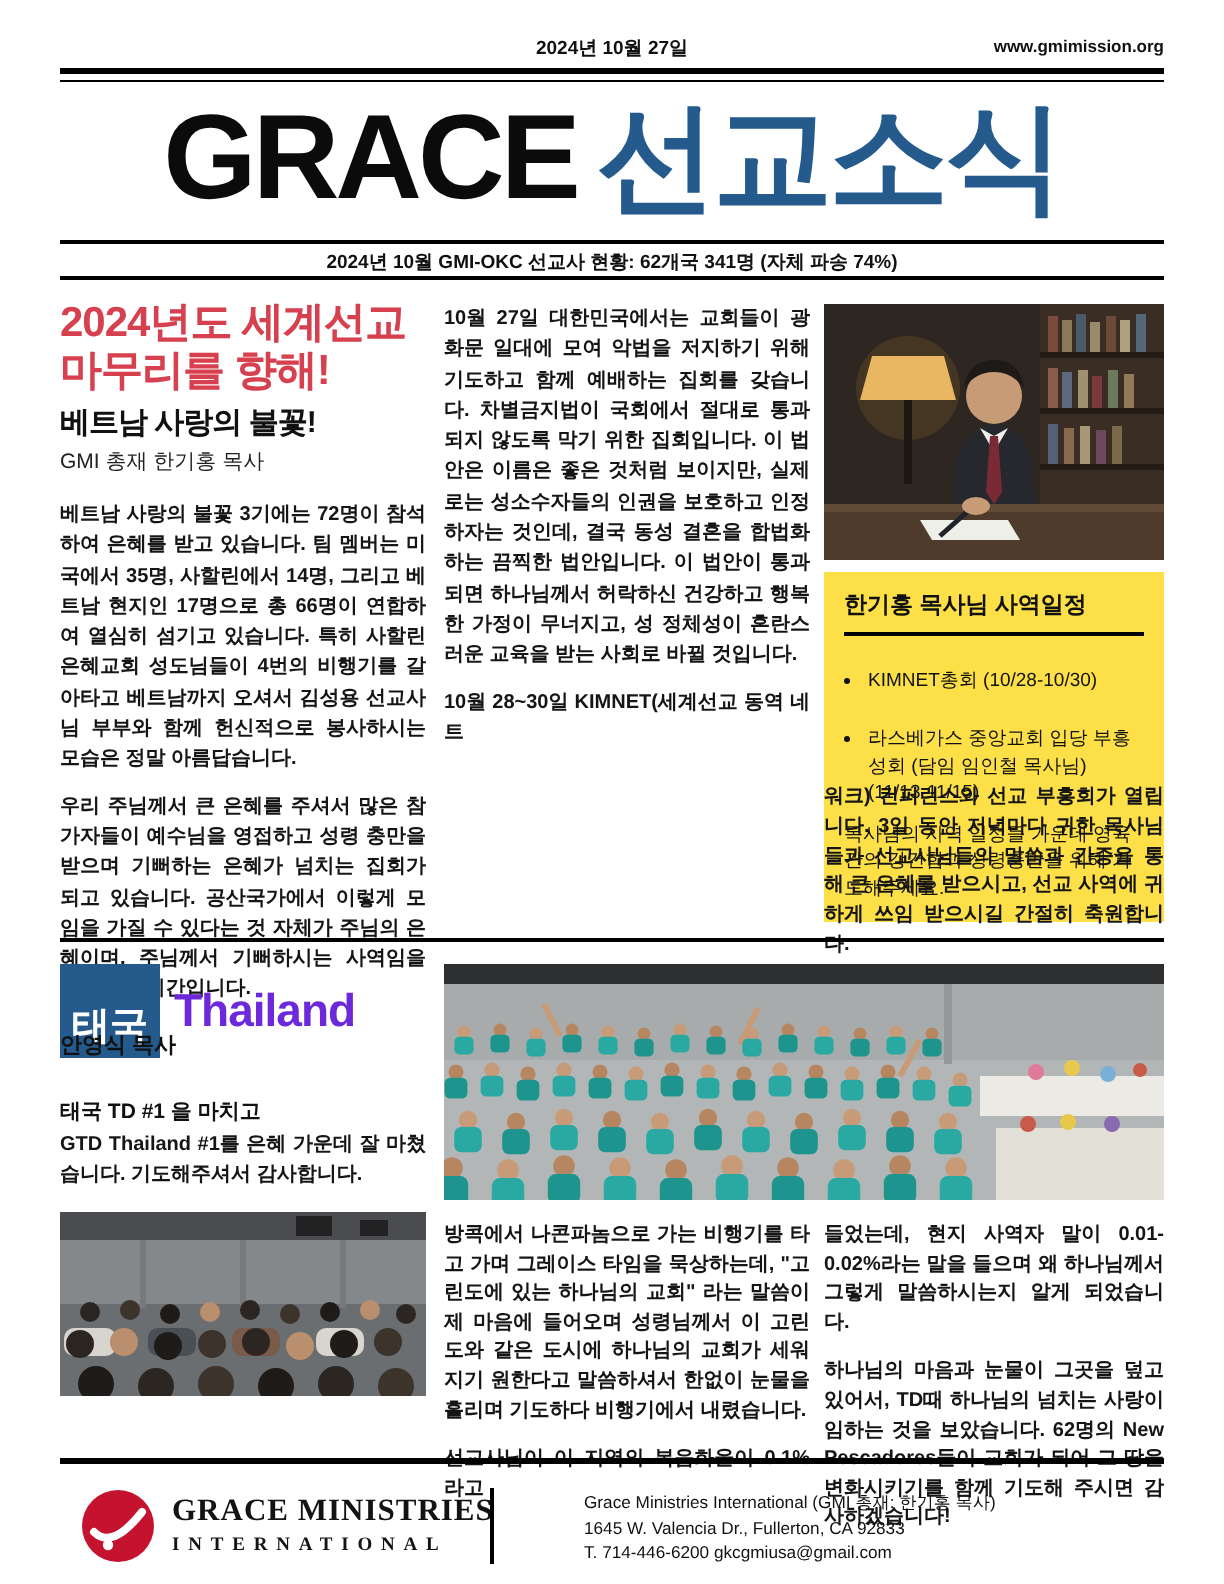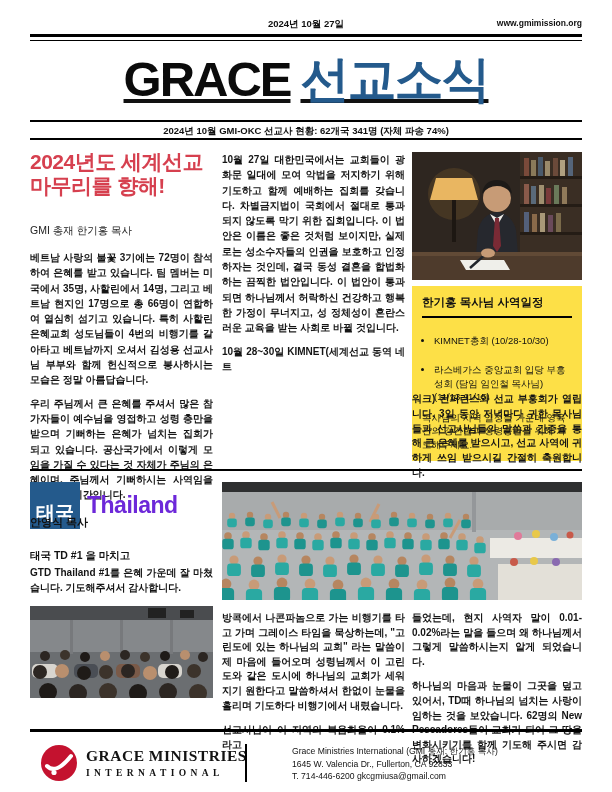--- a/index.html
+++ b/index.html
@@ -1,21 +1,21 @@
 <!DOCTYPE html>
 <html><head>
 <meta charset="utf-8">
 <style>
   html,body{margin:0;padding:0;background:#888;}
   .page{position:relative;width:612px;height:792px;background:#ffffff;margin:0 auto;
         font-family:"Liberation Sans",sans-serif;color:#111;overflow:hidden;}
   .abs{position:absolute;}
   .rule{position:absolute;background:#000;}
   .center{text-align:center;left:0;right:0;}
-  .masthead{font-weight:800;letter-spacing:-2px;font-size:49px;line-height:66px;text-decoration:underline;}
+  .masthead{font-weight:800;letter-spacing:-2px;font-size:60px;line-height:66px;}
   .masthead .t-black{color:#0b0b0b;}
   .masthead .t-blue{color:#245a8c;margin-left:10px;}
   .headline{font-size:21px;line-height:24px;font-weight:800;color:#d6404f;letter-spacing:-0.5px;}
   .subhead{font-size:15px;font-weight:800;letter-spacing:-0.5px;}
   .byline{font-size:10.5px;color:#222;}
   .body-col{font-size:10px;line-height:15.3px;text-align:justify;font-weight:700;color:#151515;}
   .body-col p{margin:0 0 8px 0;}
   .body-col p:last-child{margin-bottom:0;}
   .body-col2{font-size:10px;line-height:14.6px;text-align:justify;font-weight:700;color:#151515;}
   .body-col2 p{margin:0 0 10px 0;}
@@ -49,20 +49,21 @@
   </div>
 
   <div class="rule" style="left:30px;right:30px;top:120px;height:1.5px;"></div>
   <div class="abs center" style="top:124.5px;font-size:9.5px;font-weight:700;">2024년 10월 GMI-OKC 선교사 현황: 62개국 341명 (자체 파송 74%)</div>
   <div class="rule" style="left:30px;right:30px;top:138px;height:2px;"></div>
 
   <div class="abs headline" style="left:30px;top:150px;width:190px;">
     <div>2024년도 세계선교</div>
     <div>마무리를 향해!</div>
   </div>
+  <div class="abs subhead" style="left:30px;top:202px;">베트남 사랑의 불꽃!</div>
   <div class="abs byline" style="left:30px;top:224px;">GMI 총재 한기홍 목사</div>
 
   <div class="abs body-col" style="left:30px;top:250px;width:183px;">
     <p>베트남 사랑의 불꽃 3기에는 72명이 참석하여 은혜를 받고 있습니다. 팀 멤버는 미국에서 35명, 사할린에서 14명, 그리고 베트남 현지인 17명으로 총 66명이 연합하여 열심히 섬기고 있습니다. 특히 사할린 은혜교회 성도님들이 4번의 비행기를 갈아타고 베트남까지 오셔서 김성용 선교사님 부부와 함께 헌신적으로 봉사하시는 모습은 정말 아름답습니다.</p>
     <p>우리 주님께서 큰 은혜를 주셔서 많은 참가자들이 예수님을 영접하고 성령 충만을 받으며 기뻐하는 은혜가 넘치는 집회가 되고 있습니다. 공산국가에서 이렇게 모임을 가질 수 있다는 것 자체가 주님의 은혜이며, 주님께서 기뻐하시는 사역임을 확인하는 시간입니다.</p>
   </div>
 
   <div class="abs body-col" style="left:222px;top:152px;width:183px;">
     <p>10월 27일 대한민국에서는 교회들이 광화문 일대에 모여 악법을 저지하기 위해 기도하고 함께 예배하는 집회를 갖습니다. 차별금지법이 국회에서 절대로 통과되지 않도록 막기 위한 집회입니다. 이 법안은 이름은 좋은 것처럼 보이지만, 실제로는 성소수자들의 인권을 보호하고 인정하자는 것인데, 결국 동성 결혼을 합법화하는 끔찍한 법안입니다. 이 법안이 통과되면 하나님께서 허락하신 건강하고 행복한 가정이 무너지고, 성 정체성이 혼란스러운 교육을 받는 사회로 바뀔 것입니다.</p>
     <p>10월 28~30일 KIMNET(세계선교 동역 네트</p>

